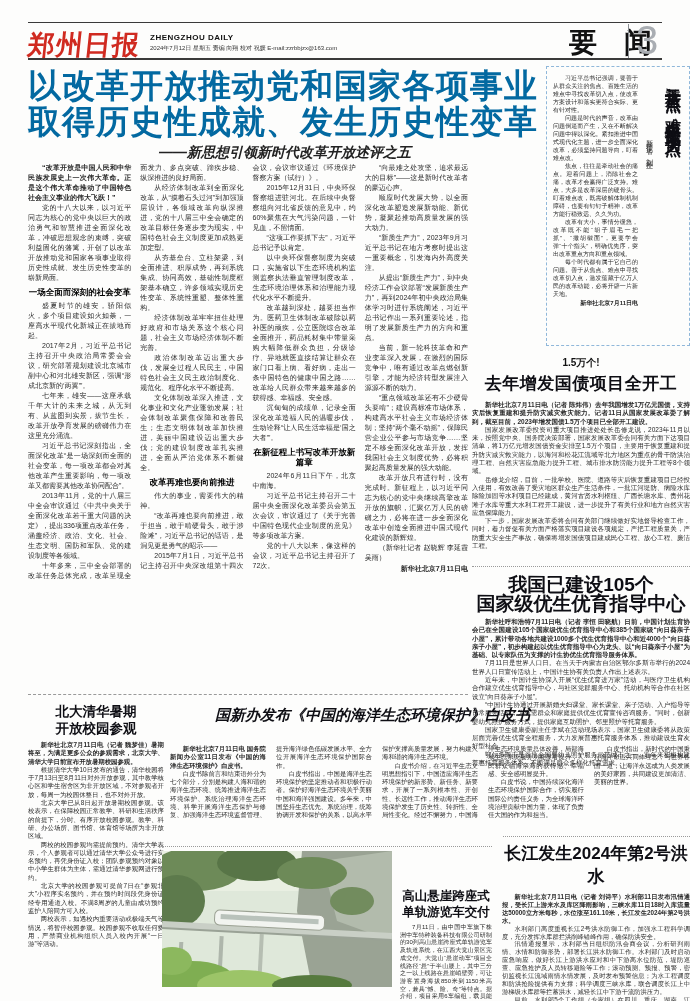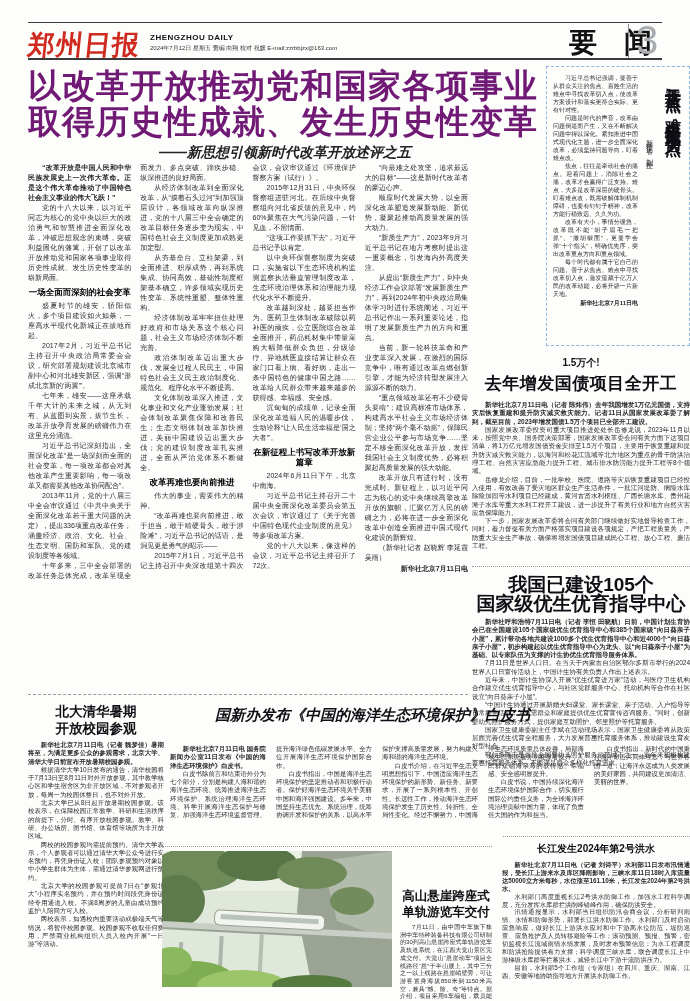--- a/index.html
+++ b/index.html
@@ -9,38 +9,38 @@
   .rule{background:#3a3a3a;}
   
   .logo-cn{font-family:"Liberation Serif","DejaVu Serif",serif;font-weight:900;color:#d02a20;
            font-size:27px;transform:skewX(-6deg);letter-spacing:1px;}
   .logo-en{font-size:8px;font-weight:bold;color:#111;letter-spacing:.5px;}
   .date-info{font-size:6px;color:#333;margin-top:2px;white-space:nowrap;}
   .section-name{font-family:"Liberation Serif","DejaVu Serif",serif;font-size:28px;font-weight:bold;
                 color:#111;letter-spacing:10px;}
   .page-num{font-size:40px;color:#a9adb2;font-weight:400;line-height:1;}
   
-  .main-hl{font-weight:900;color:#701a75;font-size:33px;letter-spacing:1px;line-height:36px;white-space:nowrap;}
+  .main-hl{font-weight:900;color:#0369a1;font-size:33px;letter-spacing:1px;line-height:36px;white-space:nowrap;}
   .main-sub{font-weight:bold;font-size:14px;color:#222;text-align:center;}
   .main-body{column-count:4;column-gap:9px;font-size:7px;line-height:10px;text-align:justify;height:482px;overflow:hidden;}
   p.para{margin:0;text-indent:2em;}
   p.subhead{margin:4px 0;text-indent:0;text-align:center;font-weight:bold;font-size:8.5px;color:#000;}
   p.dateline{margin:1px 0 0;text-indent:0;text-align:right;font-weight:bold;}
   p.lead{font-weight:bold;}
   
   .focus-box{border:1px dashed #8fb7da;display:flex;flex-direction:row;padding:7px 6px;box-sizing:border-box;background:#fdfdfc;}
   .focus-body{width:86px;font-size:6px;line-height:8px;text-align:justify;overflow:hidden;}
   .vert{writing-mode:vertical-rl;text-orientation:upright;}
   .focus-byline{font-size:7px;color:#333;margin:60px 4px 0 6px;letter-spacing:2px;}
   .focus-title{font-size:16px;font-weight:900;color:#0e0e14;letter-spacing:2.5px;margin-left:4px;}
   
   .kicker{font-size:10px;font-weight:bold;text-align:center;color:#111;}
   .hl-lg{font-size:17px;font-weight:900;text-align:center;color:#0e0e14;letter-spacing:.5px;}
   .hl-md{font-size:19px;font-weight:900;text-align:center;color:#0e0e14;line-height:19px;}
-  .hl-sm{font-size:10px;font-weight:900;text-align:center;color:#0e0e14;}
+  .hl-sm{font-size:17px;font-weight:900;text-align:center;color:#0e0e14;}
   .hl-xs{font-size:13.5px;font-weight:900;text-align:center;color:#0e0e14;line-height:17px;}
   .body-s{font-size:6.5px;line-height:8.3px;text-align:justify;overflow:hidden;}
   .body-xs{font-size:6.3px;line-height:7.9px;text-align:justify;overflow:hidden;}
   .dotted{border-top:1px dotted #9a9a9a;}
   .dashed{border-top:1px dashed #9a9a9a;}
   .wp-body{column-count:5;column-gap:10px;font-size:6.4px;line-height:8.3px;text-align:justify;height:93px;overflow:hidden;}
   .mono-body{font-size:6px;line-height:7.7px;text-align:justify;overflow:hidden;}
   .credit{font-size:6px;font-weight:bold;text-align:right;margin-top:3px;}
 </style>
 </head>

